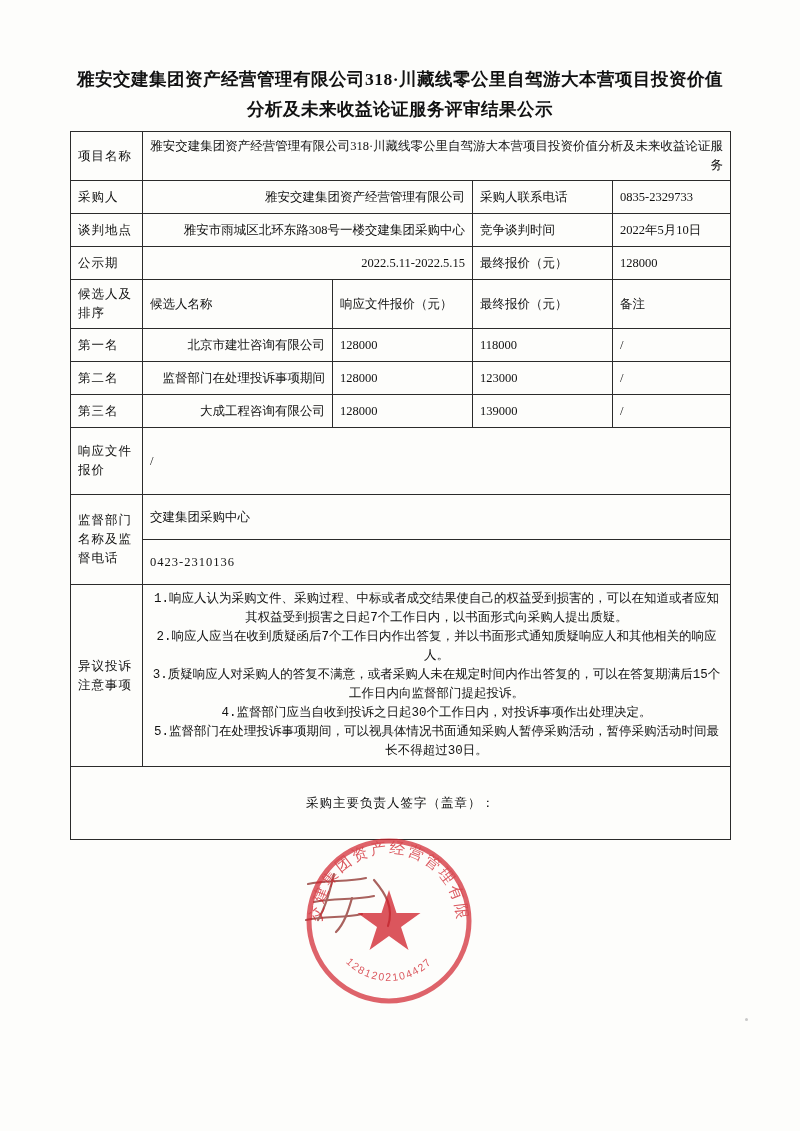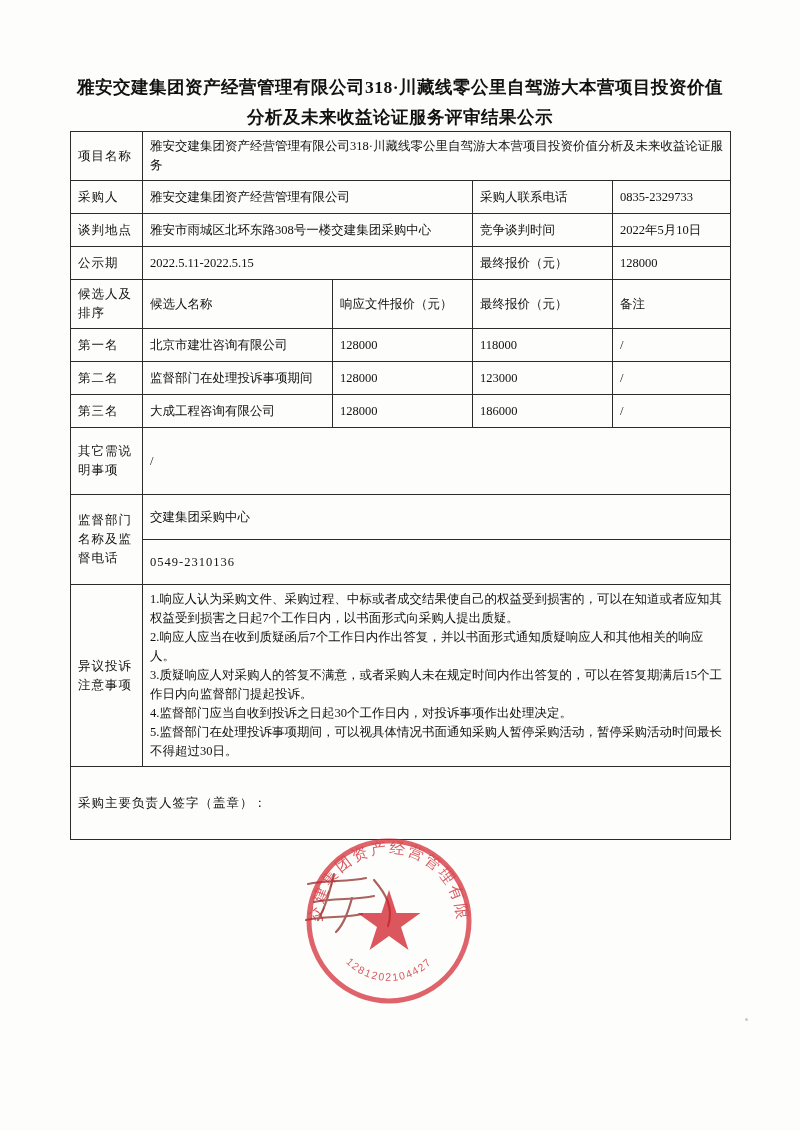--- a/index.html
+++ b/index.html
@@ -17,21 +17,21 @@
   }
   .page {
     position: relative;
     width: 800px;
     height: 1131px;
     background: #fdfdfb;
   }
   .title {
     position: absolute;
     left: 70px;
-    top: 72px;
+    top: 64px;
     width: 660px;
     text-align: center;
     font-size: 17.5px;
     font-weight: bold;
     line-height: 30px;
     letter-spacing: 0.5px;
   }
   table.main {
     position: absolute;
     left: 70px;
@@ -46,33 +46,34 @@
     line-height: 19px;
     padding: 5px 7px;
     vertical-align: middle;
     word-break: break-all;
   }
   .lbl {
     text-align: left;
     letter-spacing: 1px;
   }
   .ctr { text-align: left; }
-  .left { text-align: left; margin-left: 12px; }
+  .left { text-align: right; margin-left: 12px; }
   .h-row td { height: 22px; }
   .notes {
     font-size: 12.5px;
     line-height: 22px;
-    text-align: left;
+    text-align: center;
     vertical-align: top;
     padding: 10px 10px 10px 12px;
+    font-family: Liberation Mono, monospace;
   }
   .notes p { margin: 0; }
   .sign-cell {
     height: 62px;
-    text-align: left;
+    text-align: center;
     padding-left: 12px;
     letter-spacing: 1px;
     margin-top: 44px;
   }
   .vmid-tall { height: 56px; }
   .dept-name { height: 34px; }
   .dept-phone { height: 34px; font-size: 14px; letter-spacing: 1px; }
 
   
   .stamp {
@@ -159,33 +160,33 @@
         <td class="lbl">第二名</td>
         <td class="left">监督部门在处理投诉事项期间</td>
         <td class="ctr">128000</td>
         <td class="ctr">123000</td>
         <td class="ctr">/</td>
       </tr>
       <tr class="h-row">
         <td class="lbl">第三名</td>
         <td class="left">大成工程咨询有限公司</td>
         <td class="ctr">128000</td>
-        <td class="ctr">186000</td>
+        <td class="ctr">139000</td>
         <td class="ctr">/</td>
       </tr>
       <tr>
-        <td class="lbl vmid-tall">其它需说明事项</td>
+        <td class="lbl vmid-tall">响应文件报价</td>
         <td class="ctr" colspan="4">/</td>
       </tr>
       <tr>
         <td class="lbl" rowspan="2">监督部门名称及监督电话</td>
         <td class="ctr dept-name" colspan="4">交建集团采购中心</td>
       </tr>
       <tr>
-        <td class="ctr dept-phone" colspan="4">0549-2310136</td>
+        <td class="ctr dept-phone" colspan="4">0423-2310136</td>
       </tr>
       <tr>
         <td class="lbl">异议投诉注意事项</td>
         <td class="notes" colspan="4">
           <p>1.响应人认为采购文件、采购过程、中标或者成交结果使自己的权益受到损害的，可以在知道或者应知其权益受到损害之日起7个工作日内，以书面形式向采购人提出质疑。</p>
           <p>2.响应人应当在收到质疑函后7个工作日内作出答复，并以书面形式通知质疑响应人和其他相关的响应人。</p>
           <p>3.质疑响应人对采购人的答复不满意，或者采购人未在规定时间内作出答复的，可以在答复期满后15个工作日内向监督部门提起投诉。</p>
           <p>4.监督部门应当自收到投诉之日起30个工作日内，对投诉事项作出处理决定。</p>
           <p>5.监督部门在处理投诉事项期间，可以视具体情况书面通知采购人暂停采购活动，暂停采购活动时间最长不得超过30日。</p>
         </td>

